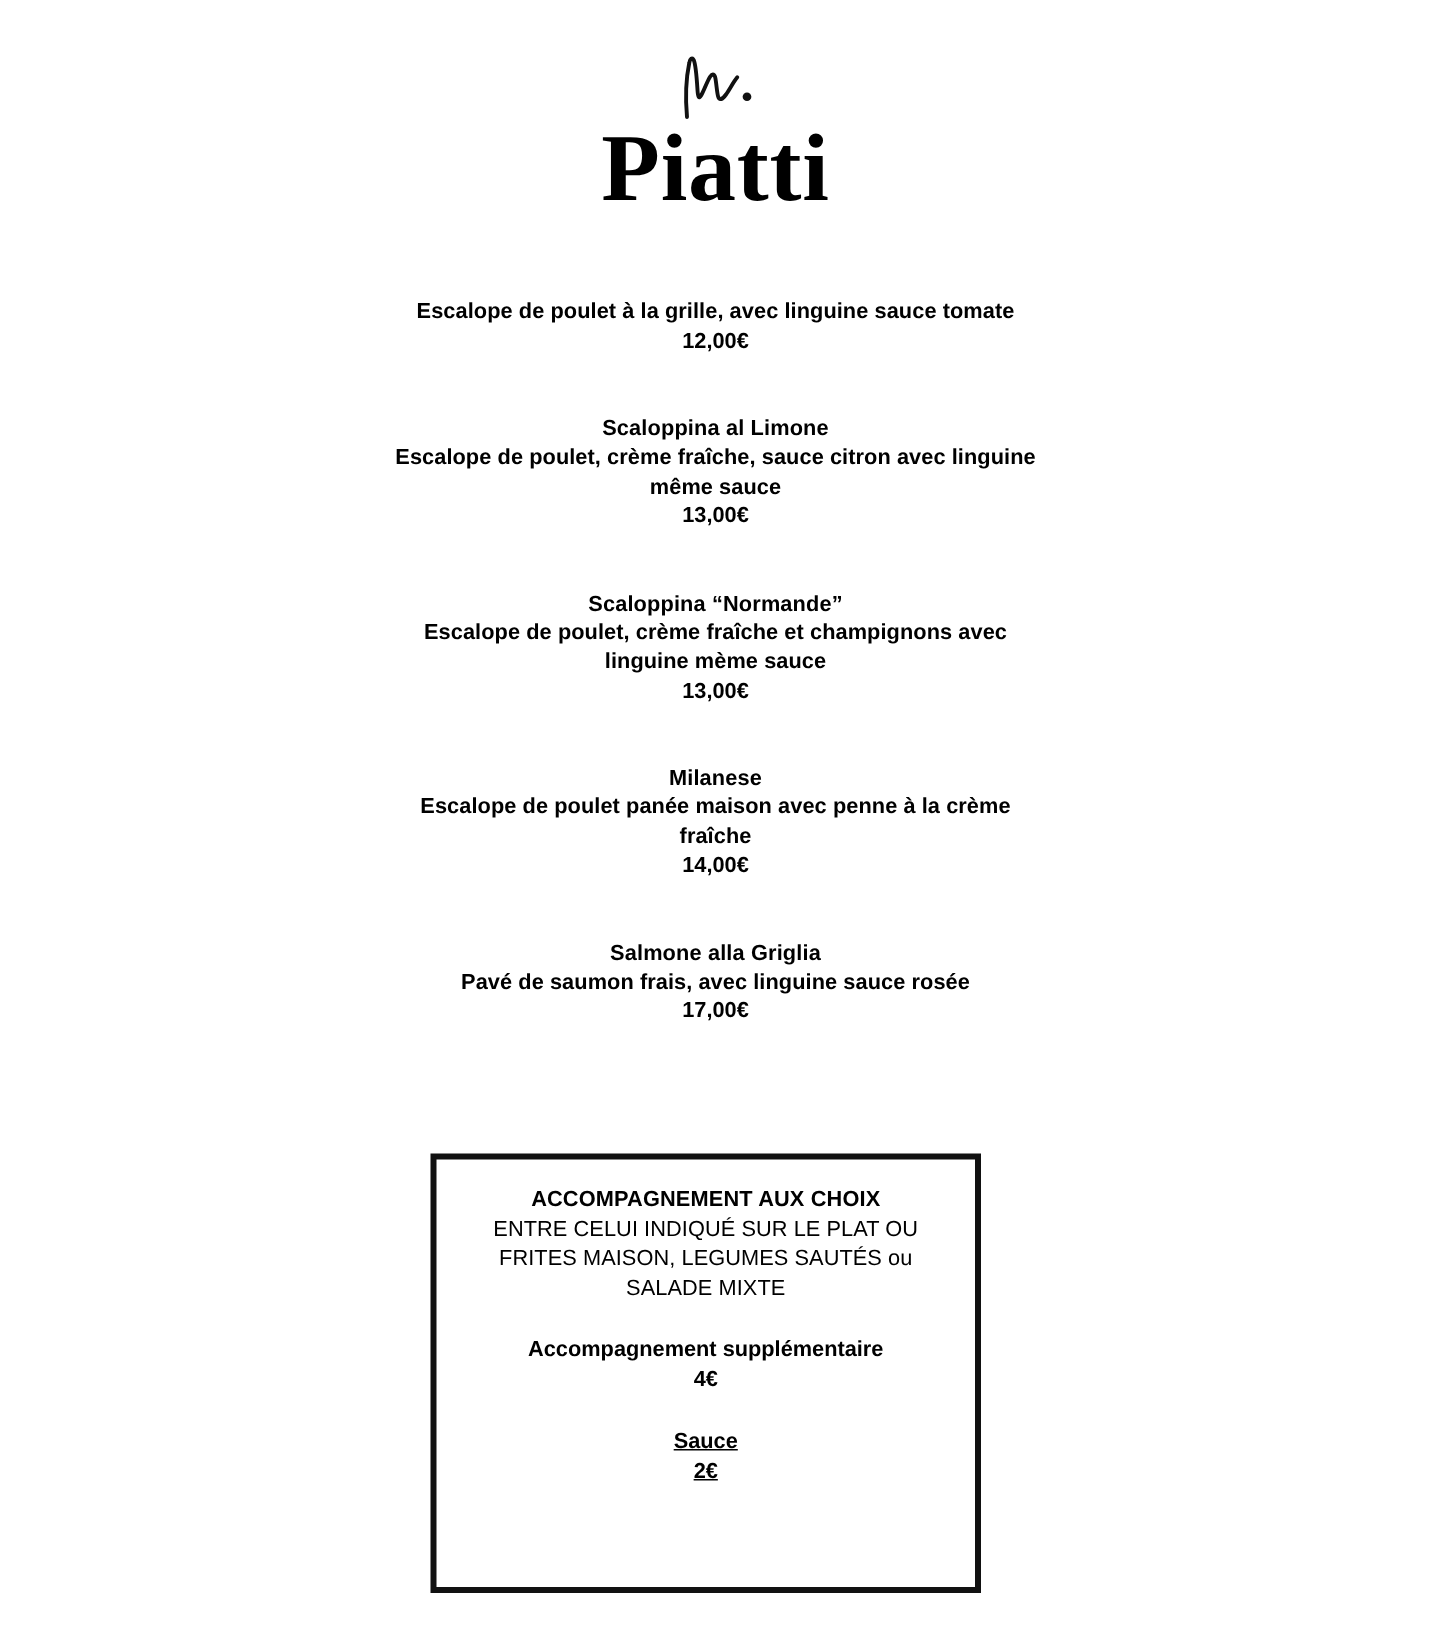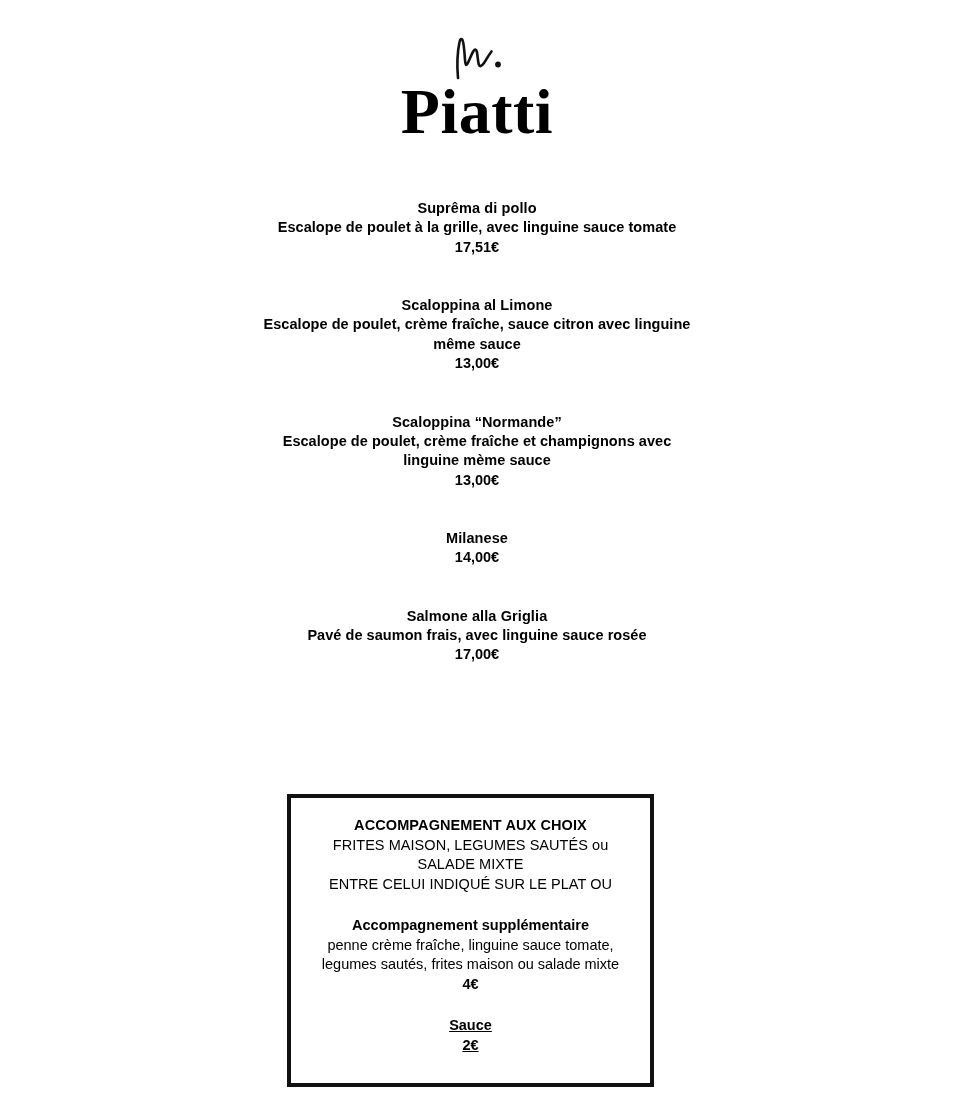--- a/index.html
+++ b/index.html
@@ -80,21 +80,21 @@
   .item-price {
     font-size: 14.5px;
     font-weight: 700;
     line-height: 19.5px;
   }
 
   
   .notes-box {
     position: absolute;
     left: 287px;
-    top: 794px;
+    top: 769px;
     width: 367px;
     height: 293px;
     box-sizing: border-box;
     border: 4px solid #111111;
     background: #ffffff;
     padding: 18px 22px 0 22px;
     text-align: center;
   }
 
   .note-block { margin-bottom: 22px; }
@@ -139,56 +139,55 @@
         <path d="M12 44 C11 33 11 20 13.5 8 C14 5 15.5 4 16.5 6 C18 9.5 18.5 18 19 26 C19.3 31 20 32 21.5 29.5 C23.5 26 25.5 20 27.5 17 C29 14.8 30.5 15.3 31 18.5 C31.8 23.5 32 28 32.8 30.5 C33.6 33 35.5 32.5 38 29 C40.5 25.5 43 20.5 45.5 17.5" fill="none" stroke="#111111" stroke-width="2.6" stroke-linecap="round" stroke-linejoin="round"></path>
         <circle cx="52" cy="30.5" r="2.9" fill="#111111"></circle>
       </svg>
     </span>
   </div>
 
   <h1 class="page-title">Piatti</h1>
 
   <ul class="menu">
     <li class="menu-item">
-      <div class="item-name">Suprêma di pollo</div>
       <div class="item-desc">Escalope de poulet à la grille, avec linguine sauce tomate</div>
-      <div class="item-price">17,51€</div>
+      <div class="item-price">12,00€</div>
     </li>
     <li class="menu-item">
       <div class="item-name">Scaloppina al Limone</div>
       <div class="item-desc">Escalope de poulet, crème fraîche, sauce citron avec linguine même sauce</div>
       <div class="item-price">13,00€</div>
     </li>
     <li class="menu-item">
       <div class="item-name">Scaloppina “Normande”</div>
       <div class="item-desc">Escalope de poulet, crème fraîche et champignons avec linguine mème sauce</div>
       <div class="item-price">13,00€</div>
     </li>
     <li class="menu-item">
       <div class="item-name">Milanese</div>
+      <div class="item-desc">Escalope de poulet panée maison avec penne à la crème fraîche</div>
       <div class="item-price">14,00€</div>
     </li>
     <li class="menu-item">
       <div class="item-name">Salmone alla Griglia</div>
       <div class="item-desc">Pavé de saumon frais, avec linguine sauce rosée</div>
       <div class="item-price">17,00€</div>
     </li>
   </ul>
 
   <div class="notes-box">
 
     <div class="note-block">
       <div class="note-caps-title">ACCOMPAGNEMENT AUX CHOIX</div>
+      <div class="note-caps-line">ENTRE CELUI INDIQUÉ SUR LE PLAT OU</div>
       <div class="note-caps-line">FRITES MAISON, LEGUMES SAUTÉS ou SALADE MIXTE</div>
-      <div class="note-caps-line">ENTRE CELUI INDIQUÉ SUR LE PLAT OU</div>
     </div>
 
     <div class="note-block">
       <div class="note-title">Accompagnement supplémentaire</div>
-      <div class="note-desc">penne crème fraîche, linguine sauce tomate, legumes sautés, frites maison ou salade mixte</div>
       <div class="note-price">4€</div>
     </div>
 
     <div class="note-block">
       <div class="note-title">Sauce</div>
       <div class="note-price">2€</div>
     </div>
 
   </div>
 

